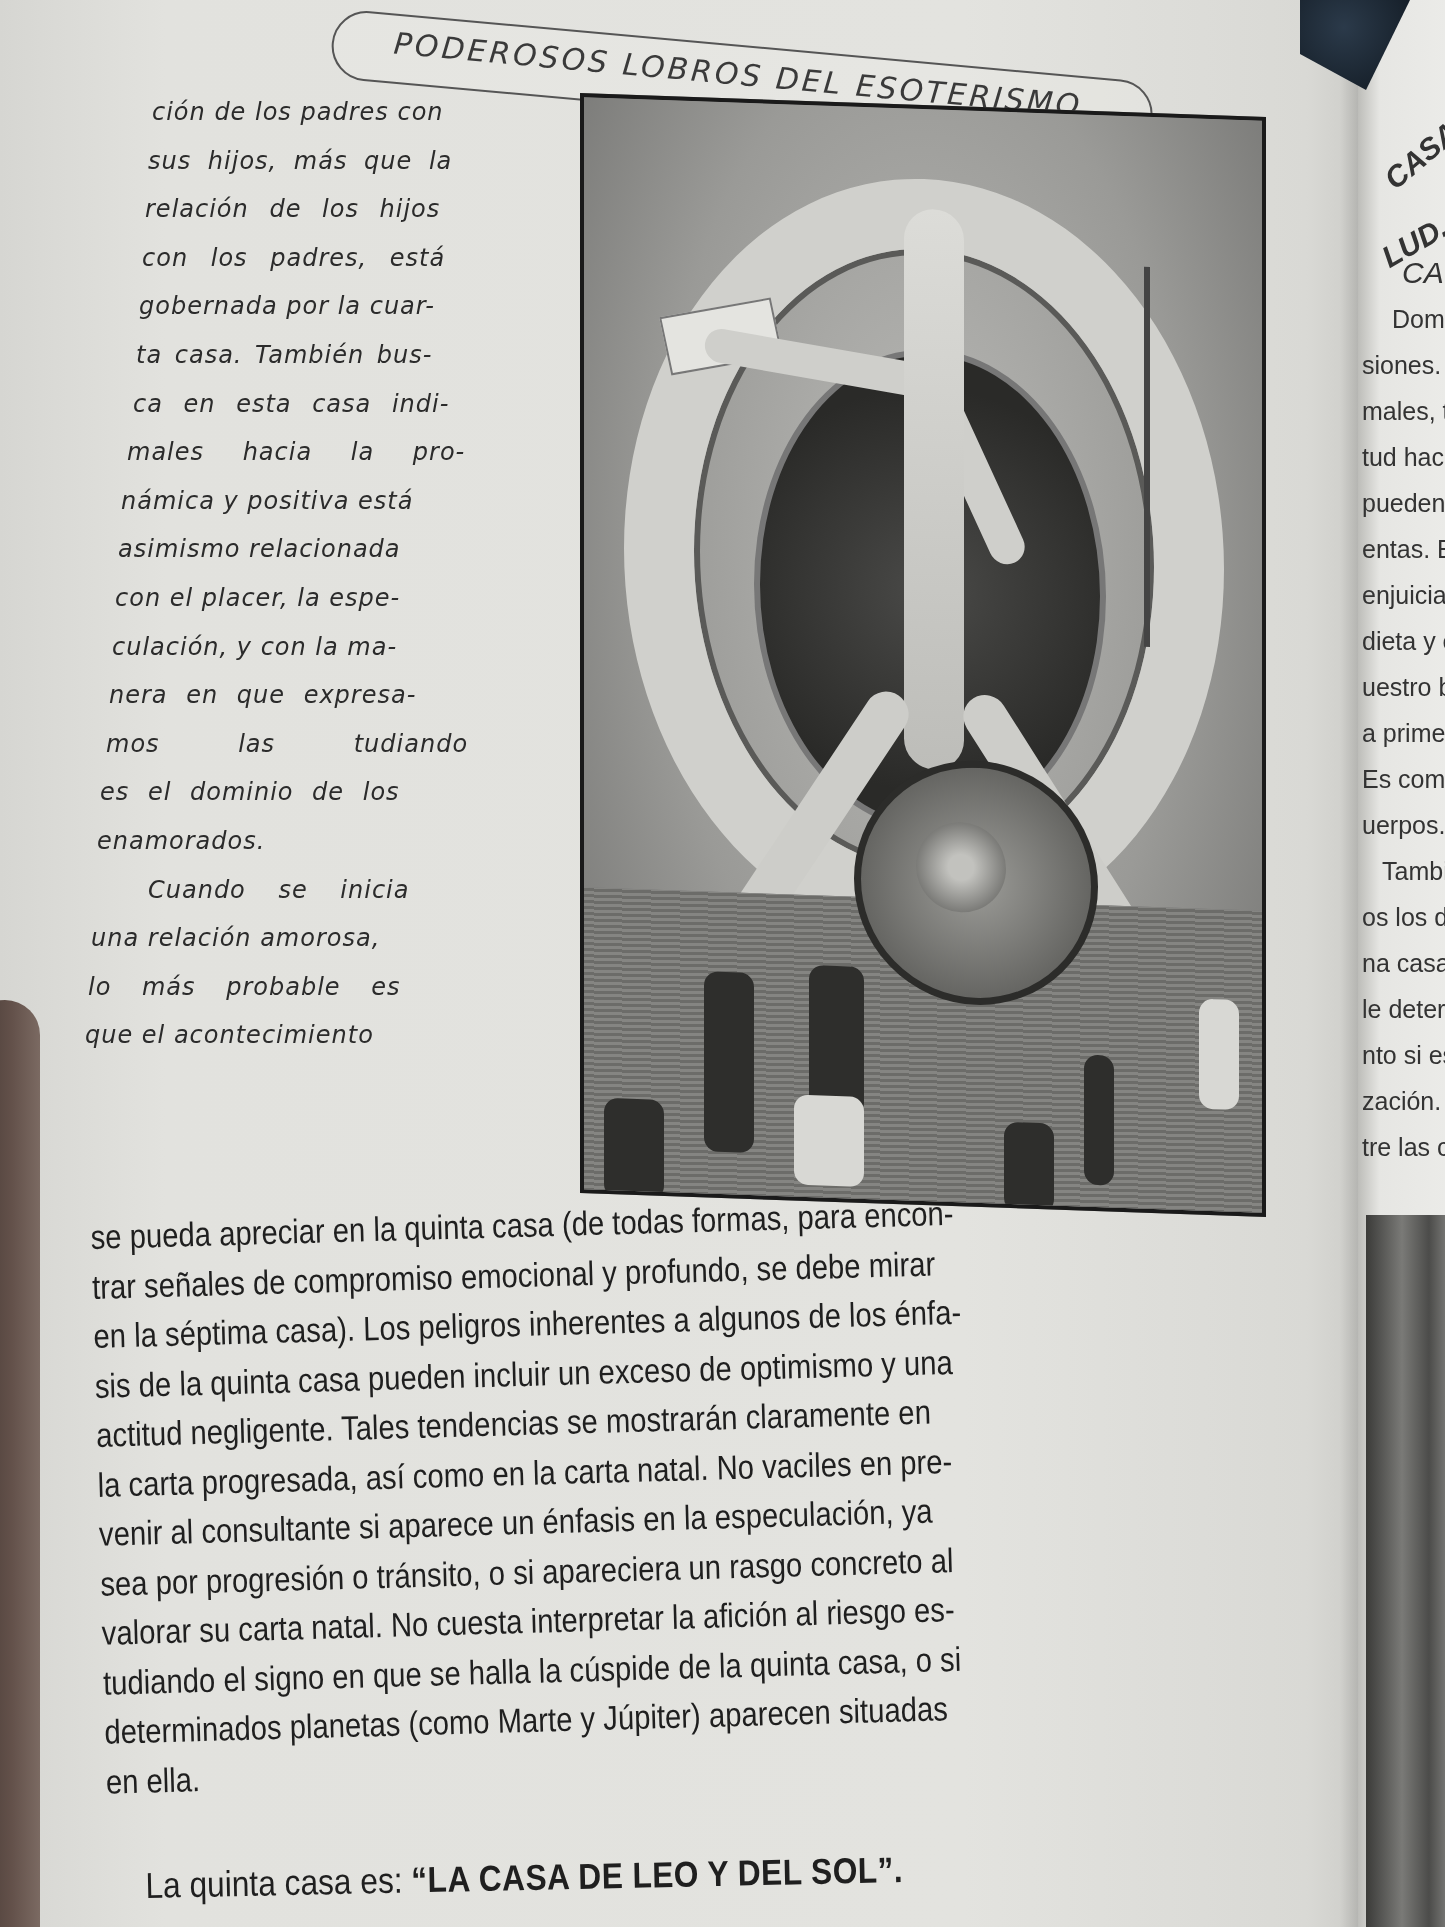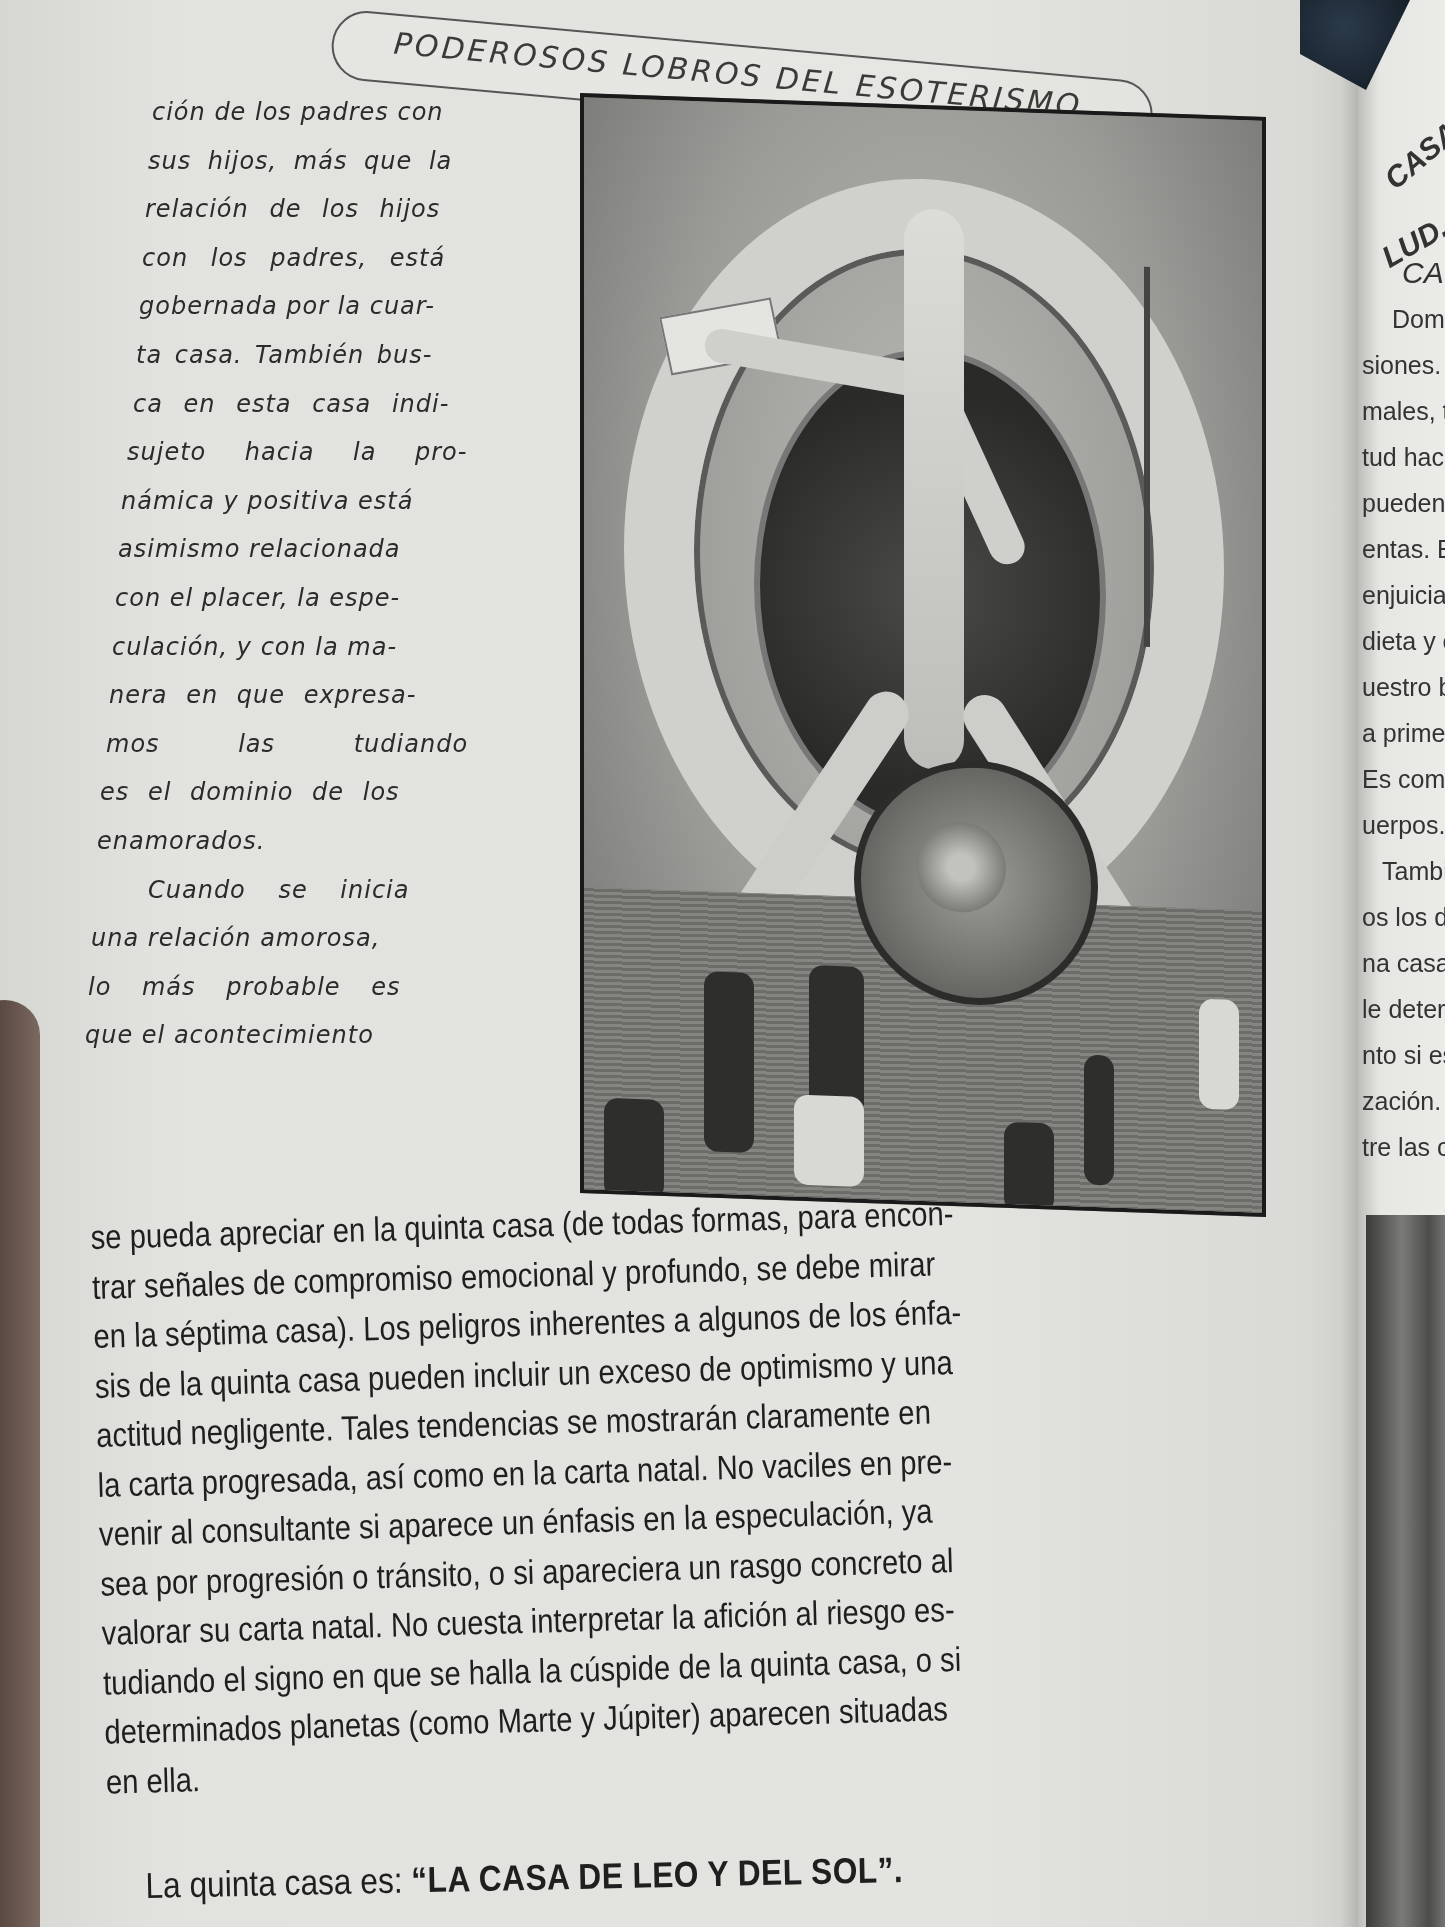--- a/index.html
+++ b/index.html
@@ -117,21 +117,21 @@
   </div>
 
   <div class="col-text">
     <span class="line" style="padding-left:22px">ción de los padres con</span>
     <span class="line" style="padding-left:18px;word-spacing:8px">sus hijos, más que la</span>
     <span class="line" style="padding-left:15px;word-spacing:12px">relación de los hijos</span>
     <span class="line" style="padding-left:12px;word-spacing:14px">con los padres, está</span>
     <span class="line" style="padding-left:9px">gobernada por la cuar-</span>
     <span class="line" style="padding-left:6px;word-spacing:4px">ta casa. También bus-</span>
     <span class="line" style="padding-left:3px;word-spacing:12px">ca en esta casa indi-</span>
-    <span class="line" style="margin-left:-3px;word-spacing:30px">sujeto hacia la pro-</span>
+    <span class="line" style="margin-left:-3px;word-spacing:30px">males hacia la pro-</span>
     <span class="line" style="margin-left:-9px">námica y positiva está</span>
     <span class="line" style="margin-left:-12px">asimismo relacionada</span>
     <span class="line" style="margin-left:-15px">con el placer, la espe-</span>
     <span class="line" style="margin-left:-18px">culación, y con la ma-</span>
     <span class="line" style="margin-left:-21px;word-spacing:10px">nera en que expresa-</span>
     <span class="line" style="margin-left:-24px;word-spacing:70px">mos las tudiando</span>
     <span class="line" style="margin-left:-30px;word-spacing:10px">es el dominio de los</span>
     <span class="line" style="margin-left:-33px">enamorados.</span>
     <span class="line" style="margin-left:18px;word-spacing:24px">Cuando se inicia</span>
     <span class="line" style="margin-left:-39px">una relación amorosa,</span>

